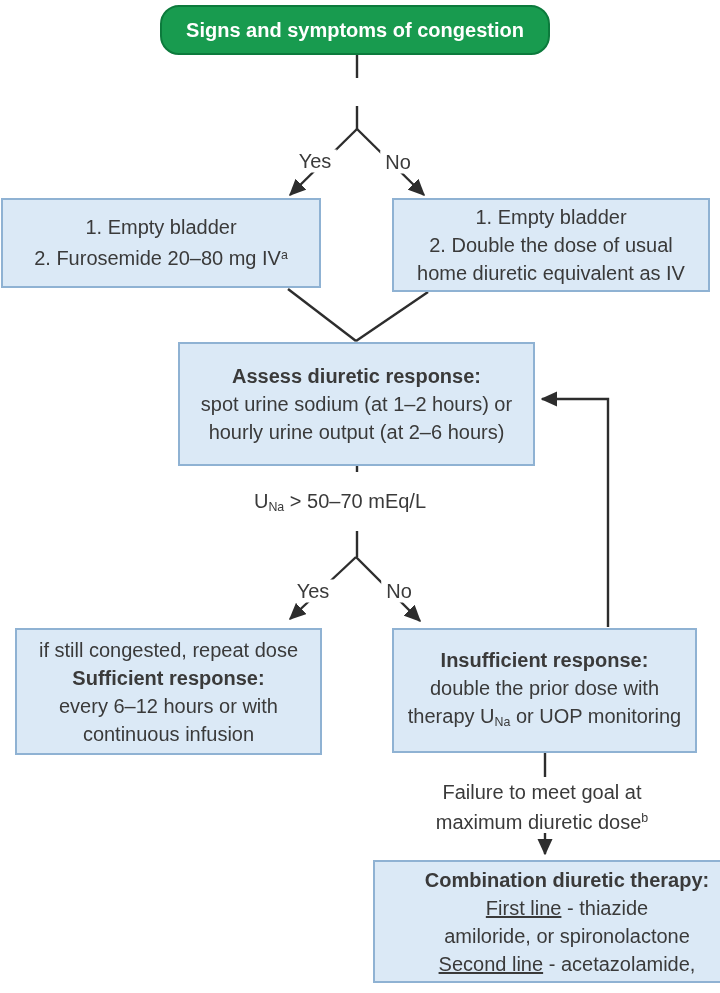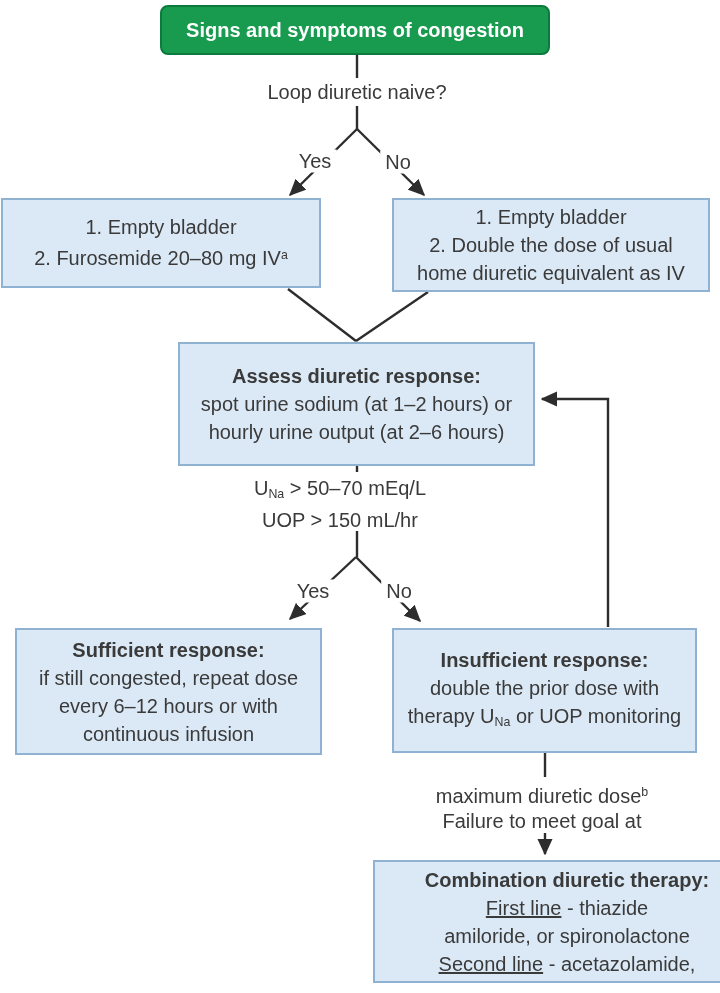--- a/index.html
+++ b/index.html
@@ -14,21 +14,21 @@
   svg.wires { position:absolute; left:0; top:0; width:720px; height:993px; }
   svg.wires path { stroke:var(--line); stroke-width:2.4; fill:none; }
   #ah polygon { fill:var(--line); }
   .node {
     position:absolute; box-sizing:border-box; display:flex;
     align-items:center; justify-content:center; text-align:center;
   }
   .node.blue { background:var(--blue-fill); border:2px solid var(--blue-border); }
   .node.green {
     background:var(--green-fill); border:2.5px solid var(--green-border);
-    border-radius:8px; color:#ffffff; font-weight:bold; font-size:21px;
+    border-radius:19px; color:#ffffff; font-weight:bold; font-size:21px;
   }
   .node .ln { font-size:20px; line-height:28px; }
   .node .ttl { font-weight:bold; }
   .flabel {
     position:absolute; transform:translate(-50%,-50%); white-space:nowrap;
     font-size:20px; text-align:center; color:var(--text);
   }
   .flabel.bg { background:var(--bg); padding:0 5px; }
   .flabel .ln { line-height:26px; }
   sup.s { font-size:0.62em; vertical-align:0.5em; }
@@ -58,23 +58,20 @@
     <path d="M356 557 L420 621" marker-end="url(#ah)"></path>
     <path d="M608 627 V399 H542" marker-end="url(#ah)"></path>
     <path d="M545 753 V777"></path>
     <path d="M545 833 V854" marker-end="url(#ah)"></path>
   </svg>
 
   <div class="node green" style="left:160px; top:5px; width:390px; height:50px;">
     <div class="ln">Signs and symptoms of congestion</div>
   </div>
 
-  <div class="flabel" style="left:357px; top:92px;">
-    <span>Loop diuretic naive?</span>
-  </div>
 
   <div class="flabel bg" style="left:315px; top:161px;"><span>Yes</span></div>
   <div class="flabel bg" style="left:398px; top:162px;"><span>No</span></div>
 
   <div class="node blue" style="left:1px; top:198px; width:320px; height:90px;">
     <div>
       <div class="ln">1. Empty bladder</div>
       <div class="ln"><span>2. Furosemide 20–80 mg IV</span><sup class="s">a</sup></div>
     </div>
   </div>
@@ -90,46 +87,45 @@
   <div class="node blue" style="left:178px; top:342px; width:357px; height:124px;">
     <div>
       <div class="ln ttl">Assess diuretic response:</div>
       <div class="ln">spot urine sodium (at 1–2 hours) or</div>
       <div class="ln">hourly urine output (at 2–6 hours)</div>
     </div>
   </div>
 
   <div class="flabel" style="left:340px; top:504px;">
     <div class="ln"><span>U</span><sub class="s">Na</sub><span> &gt; 50–70 mEq/L</span></div>
-    <div class="ln">UOP &gt; 150 mL/hr</div>
   </div>
 
   <div class="flabel bg" style="left:313px; top:591px;"><span>Yes</span></div>
   <div class="flabel bg" style="left:399px; top:591px;"><span>No</span></div>
 
   <div class="node blue" style="left:15px; top:628px; width:307px; height:127px;">
     <div>
+      <div class="ln">if still congested, repeat dose</div>
       <div class="ln ttl">Sufficient response:</div>
-      <div class="ln">if still congested, repeat dose</div>
       <div class="ln">every 6–12 hours or with</div>
       <div class="ln">continuous infusion</div>
     </div>
   </div>
 
   <div class="node blue" style="left:392px; top:628px; width:305px; height:125px;">
     <div>
       <div class="ln ttl">Insufficient response:</div>
       <div class="ln">double the prior dose with</div>
       <div class="ln"><span>therapy U</span><sub class="s">Na</sub><span> or UOP monitoring</span></div>
     </div>
   </div>
 
   <div class="flabel" style="left:542px; top:807px;">
+    <div class="ln">Failure to meet goal at</div>
     <div class="ln"><span>maximum diuretic dose</span><sup class="s">b</sup></div>
-    <div class="ln">Failure to meet goal at</div>
   </div>
 
   <div class="node blue" style="left:373px; top:860px; width:388px; height:123px;">
     <div>
       <div class="ln ttl">Combination diuretic therapy:</div>
       <div class="ln"><span class="u">First line</span><span> - thiazide</span></div>
       <div class="ln">amiloride, or spironolactone</div>
       <div class="ln"><span class="u">Second line</span><span> - acetazolamide,</span></div>
     </div>
   </div>

